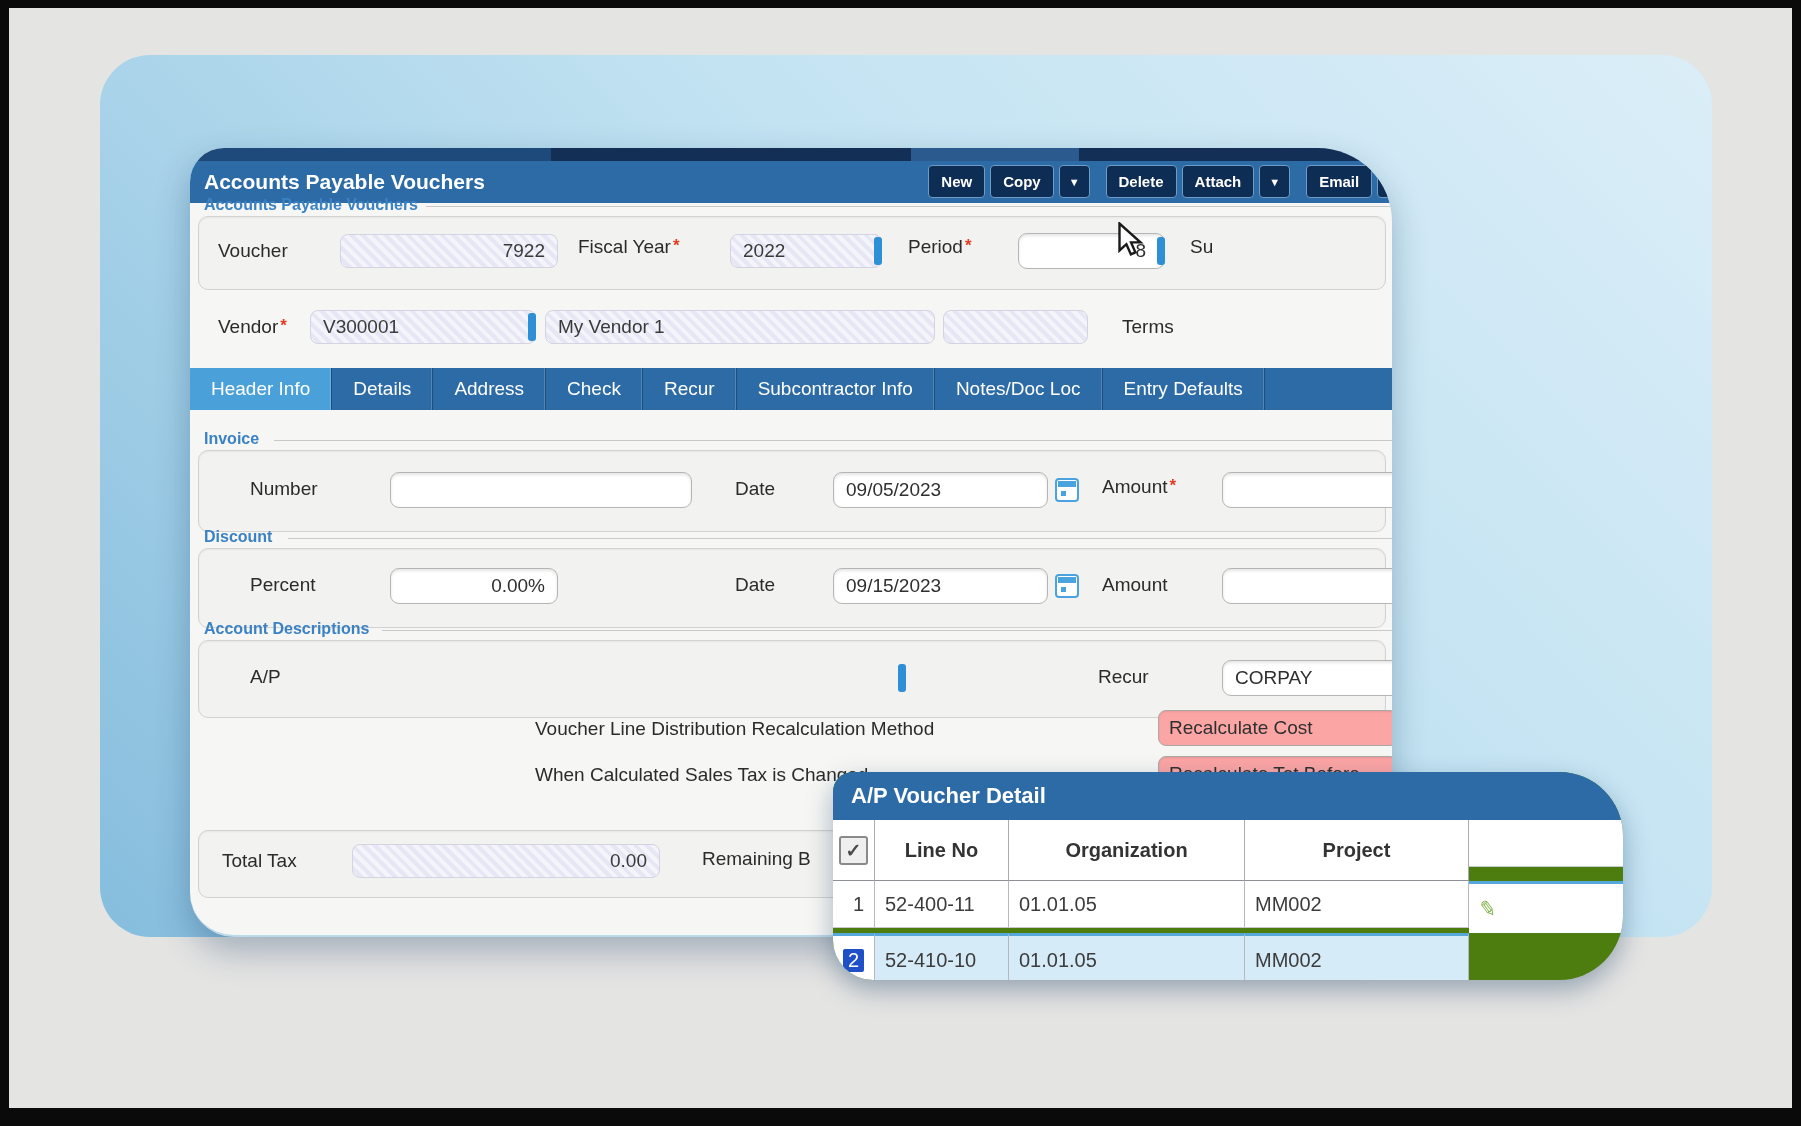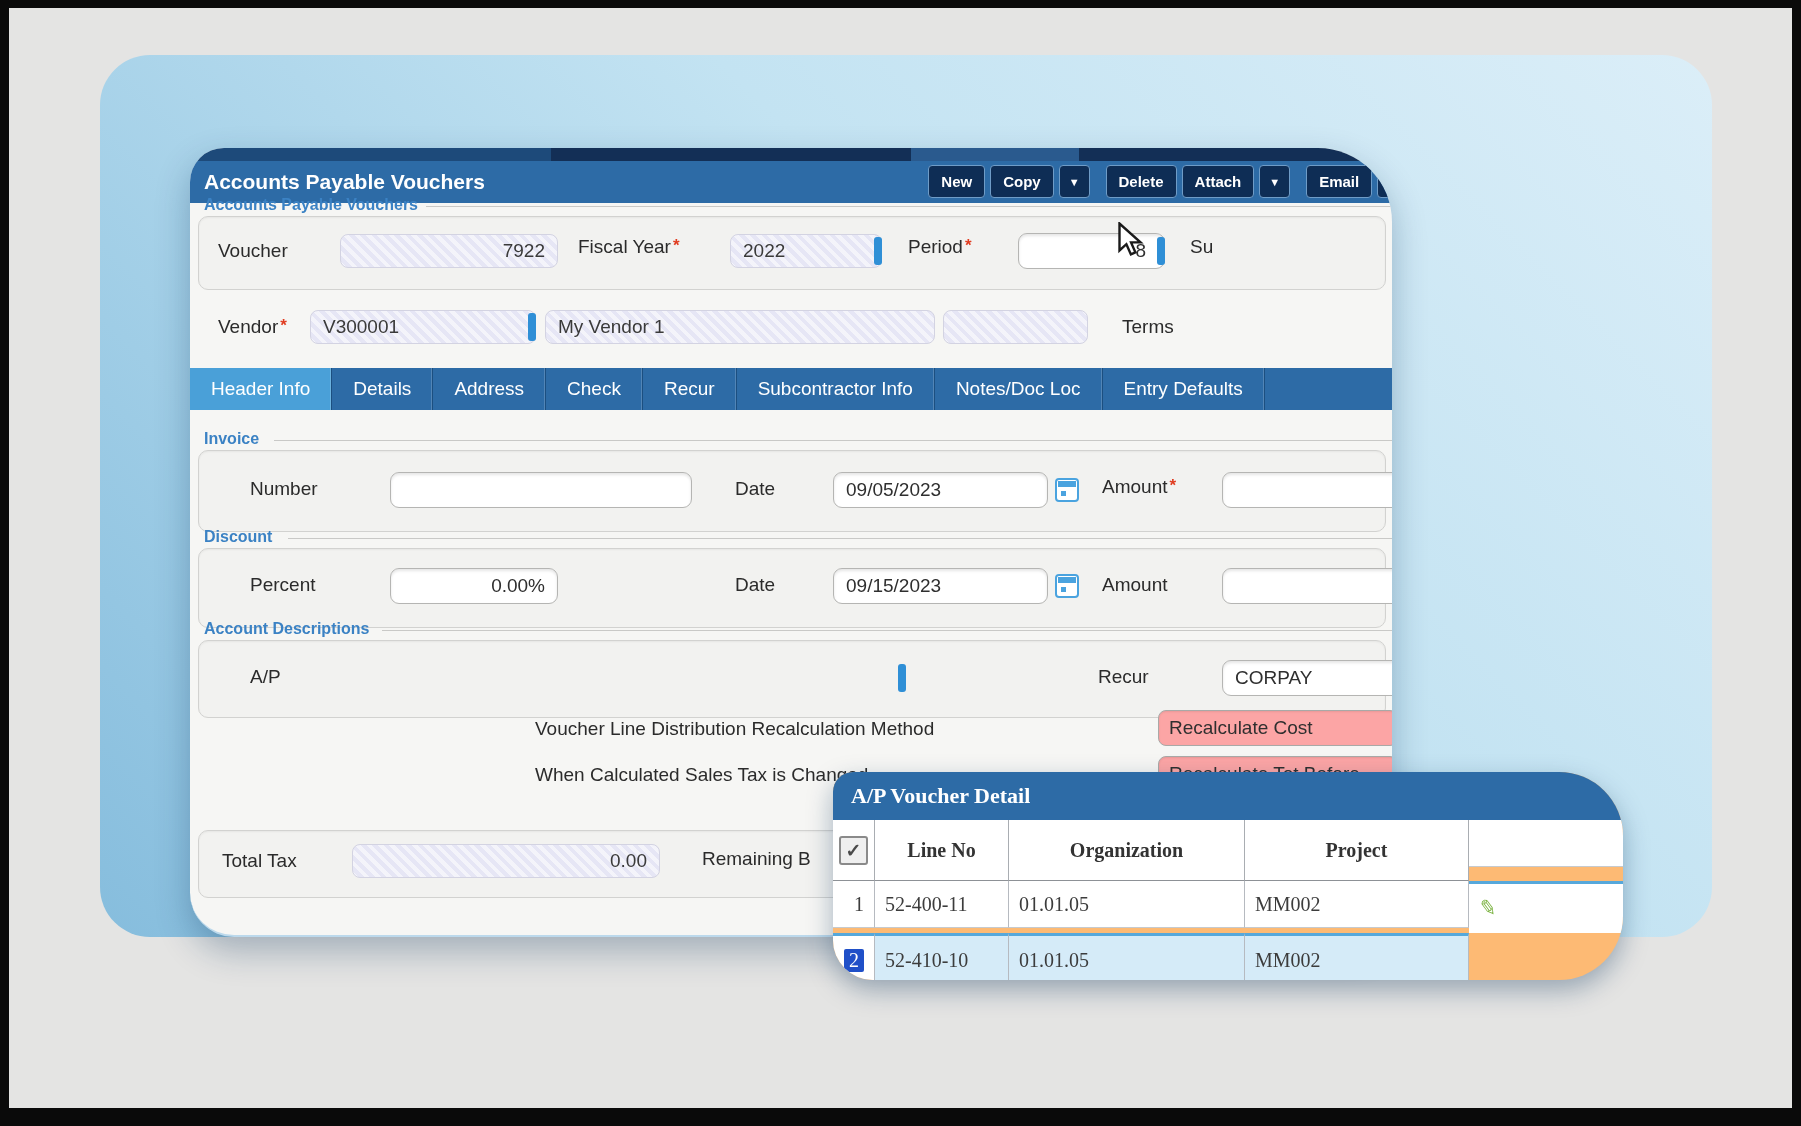--- a/index.html
+++ b/index.html
@@ -51,22 +51,22 @@
           display:flex;align-items:center;padding:0 10px;box-sizing:border-box;cursor:pointer;white-space:nowrap;}
 
   
   .tabs{position:absolute;left:0;top:220px;width:100%;height:42px;background:#2d6ba6;display:flex;}
   .tab{height:100%;display:flex;align-items:center;padding:0 21px;color:#fff;font-size:19px;
        border-right:1px solid #1c4f80;box-shadow:inset -1px 0 0 rgba(255,255,255,.18);cursor:pointer;white-space:nowrap;}
   .tab.active{background:#4aa0d8;}
 
   
   .detail{position:absolute;left:833px;top:772px;width:790px;height:208px;
-          border-radius:20px 64px 64px 40px;overflow:hidden;background:#fdba74;
-          box-shadow:0 10px 26px rgba(10,50,90,.35);z-index:20;font-family:Liberation Serif, serif;}
+          border-radius:20px 64px 64px 40px;overflow:hidden;background:#4d7c0f;
+          box-shadow:0 10px 26px rgba(10,50,90,.35);z-index:20;}
   .dt-title{position:absolute;left:0;top:0;width:100%;height:48px;background:#2d6ba6;
             display:flex;align-items:center;}
   .dt-title span{color:#fff;font-size:22px;font-weight:bold;margin-left:18px;}
   .dt-grid{position:absolute;left:0;top:48px;width:790px;display:grid;
            grid-template-columns:42px 134px 236px 224px 154px;}
   .dt-head{height:60px;font-weight:bold;font-size:20px;color:#333;display:flex;align-items:center;
            justify-content:center;border-right:1px solid #a9adb2;border-bottom:1px solid #8d9196;background:#fff;}
   .dt-cell{height:47px;font-size:20px;color:#3c3c3c;display:flex;align-items:center;
            border-right:1px solid #b6bac0;border-bottom:1px solid #c6cace;background:#fff;
            padding:0 10px;box-sizing:border-box;}

